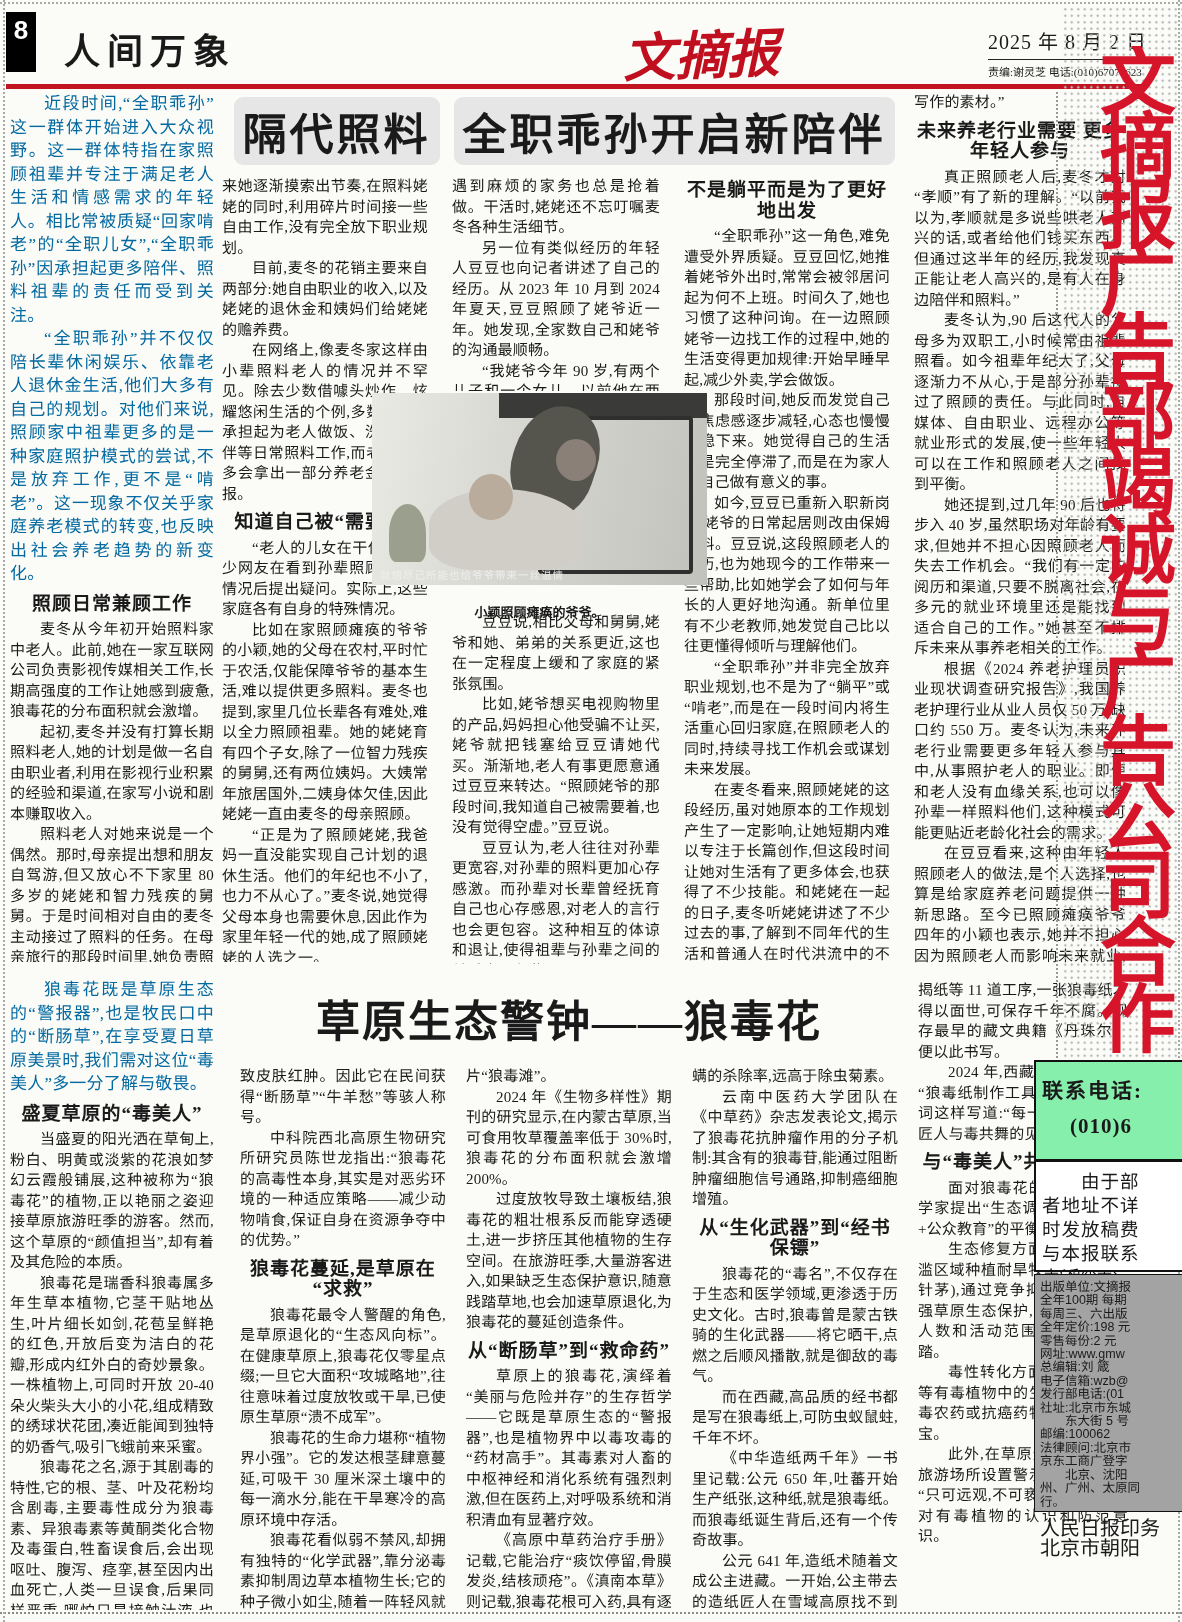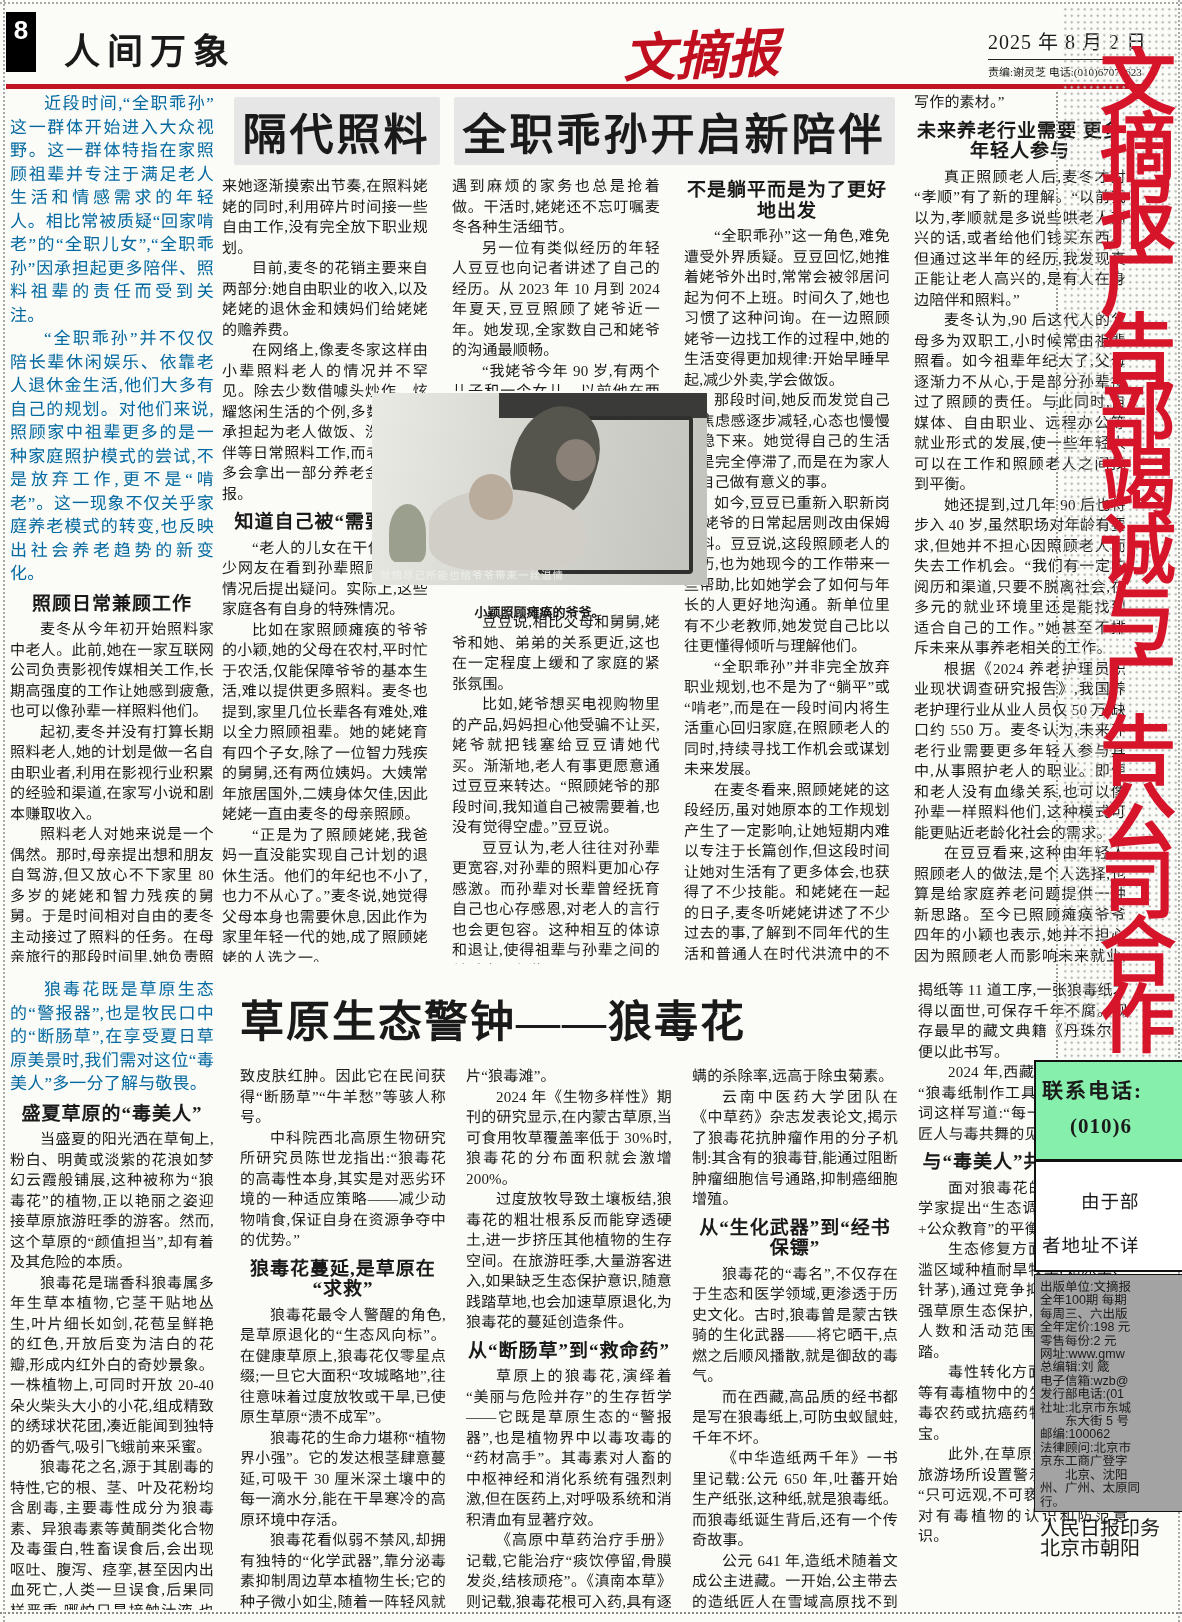--- a/index.html
+++ b/index.html
@@ -22,22 +22,22 @@
            font-size:52px;font-weight:bold;font-style:italic;transform:rotate(-2deg);}
   #dateblock{position:absolute;left:988px;top:26px;width:152px;}
   #issue-date{font-size:20px;letter-spacing:1px;border-bottom:1px solid #222;padding-bottom:4px;white-space:nowrap;}
   #editor-line{font-size:11px;margin-top:3px;white-space:nowrap;}
   #red-rule{position:absolute;left:6px;top:84px;width:1136px;height:5px;background:#c11622;}
 
   
   #a1-headline{position:absolute;left:222px;top:96px;width:684px;height:70px;display:flex;gap:14px;
            align-items:center;justify-content:center;font-family:"Liberation Sans",sans-serif;
            font-weight:bold;font-size:44px;letter-spacing:3px;white-space:nowrap;z-index:2;}
-  #a1-headline span{background:#e6e6e6;border-radius:2px;padding:2px 9px;}
-  #a2-headline{position:absolute;left:240px;top:986px;width:658px;height:66px;text-align:left;
+  #a1-headline span{background:#e6e6e6;border-radius:9px;padding:2px 9px;}
+  #a2-headline{position:absolute;left:240px;top:986px;width:658px;height:66px;text-align:center;
            font-weight:bold;font-size:44px;letter-spacing:2px;white-space:nowrap;z-index:2;}
 
   
   .col{position:absolute;overflow:hidden;font-size:15px;line-height:20.5px;text-align:justify;letter-spacing:.2px;}
   .col p{margin:0;text-indent:2em;}
   .col p.cont{text-indent:0;}
   .col p.intro{font-size:17px;line-height:23.5px;color:#0369a1;}
   .col h4{margin:8px 0 5px;text-align:center;font-size:19px;letter-spacing:1px;}
 
   #a1c1{left:10px;top:92px;width:204px;height:870px;}
@@ -79,21 +79,21 @@
          border-top:2px solid #111;border-left:2px solid #111;border-bottom:1px solid #111;
          padding:12px 0 0 6px;font-size:21px;font-weight:bold;letter-spacing:2px;box-sizing:border-box;}
   #contact-phone{margin-top:10px;margin-left:28px;letter-spacing:1px;}
   #notice-box{position:absolute;left:1034px;top:1160px;width:148px;height:112px;background:#fff;z-index:4;
          border:2px solid #111;border-right:none;padding:8px 0 0 6px;font-size:18.5px;line-height:24px;
          letter-spacing:1px;box-sizing:border-box;overflow:hidden;}
   #pub-box{position:absolute;left:1034px;top:1274px;width:148px;height:238px;background:#a3a3a3;z-index:4;
          border:1px solid #111;border-right:none;padding:6px 0 0 5px;font-size:12.5px;line-height:13.4px;
          font-family:"Liberation Sans",sans-serif;box-sizing:border-box;overflow:hidden;}
   #pub-box .ln{white-space:nowrap;}
-  #notice-box .ln{white-space:nowrap;margin-top:20px;}
+  #notice-box .ln{white-space:nowrap;}
   #printer{position:absolute;left:1040px;top:1518px;width:142px;font-size:20px;font-weight:normal;
          line-height:20px;z-index:4;overflow:hidden;white-space:nowrap;}
 </style>
 </head>
 <body>
 
 <div id="page">
 
   <div class="edge" id="edge-top"></div>
   <div class="edge" id="edge-bottom"></div>
@@ -110,21 +110,21 @@
   <div id="red-rule"></div>
 
   <div id="a1-headline">
     <span>隔代照料</span>
     <span>全职乖孙开启新陪伴</span>
   </div>
   <div class="col" id="a1c1">
       <p class="intro">近段时间,“全职乖孙”这一群体开始进入大众视野。这一群体特指在家照顾祖辈并专注于满足老人生活和情感需求的年轻人。相比常被质疑“回家啃老”的“全职儿女”,“全职乖孙”因承担起更多陪伴、照料祖辈的责任而受到关注。</p>
       <p class="intro">“全职乖孙”并不仅仅陪长辈休闲娱乐、依靠老人退休金生活,他们大多有自己的规划。对他们来说,照顾家中祖辈更多的是一种家庭照护模式的尝试,不是放弃工作,更不是“啃老”。这一现象不仅关乎家庭养老模式的转变,也反映出社会养老趋势的新变化。</p>
       <h4>照顾日常兼顾工作</h4>
-      <p>麦冬从今年初开始照料家中老人。此前,她在一家互联网公司负责影视传媒相关工作,长期高强度的工作让她感到疲惫,也可以像孙辈一样照料他们。</p>
+      <p>麦冬从今年初开始照料家中老人。此前,她在一家互联网公司负责影视传媒相关工作,长期高强度的工作让她感到疲惫,狼毒花的分布面积就会激增。</p>
       <p>起初,麦冬并没有打算长期照料老人,她的计划是做一名自由职业者,利用在影视行业积累的经验和渠道,在家写小说和剧本赚取收入。</p>
       <p>照料老人对她来说是一个偶然。那时,母亲提出想和朋友自驾游,但又放心不下家里 80 多岁的姥姥和智力残疾的舅舅。于是时间相对自由的麦冬主动接过了照料的任务。在母亲旅行的那段时间里,她负责照顾姥姥一个月。</p>
     </div>
   <div class="col" id="a1c2">
       <p class="cont">来她逐渐摸索出节奏,在照料姥姥的同时,利用碎片时间接一些自由工作,没有完全放下职业规划。</p>
       <p>目前,麦冬的花销主要来自两部分:她自由职业的收入,以及姥姥的退休金和姨妈们给姥姥的赡养费。</p>
       <p>在网络上,像麦冬家这样由小辈照料老人的情况并不罕见。除去少数借噱头炒作、炫耀悠闲生活的个例,多数年轻人承担起为老人做饭、洗衣、陪伴等日常照料工作,而老人也大多会拿出一部分养老金作为回报。</p>
       <h4>知道自己被“需要着”</h4>
       <p>“老人的儿女在干什么?”不少网友在看到孙辈照顾老人的情况后提出疑问。实际上,这些家庭各有自身的特殊情况。</p>
       <p>比如在家照顾瘫痪的爷爷的小颖,她的父母在农村,平时忙于农活,仅能保障爷爷的基本生活,难以提供更多照料。麦冬也提到,家里几位长辈各有难处,难以全力照顾祖辈。她的姥姥育有四个子女,除了一位智力残疾的舅舅,还有两位姨妈。大姨常年旅居国外,二姨身体欠佳,因此姥姥一直由麦冬的母亲照顾。</p>

